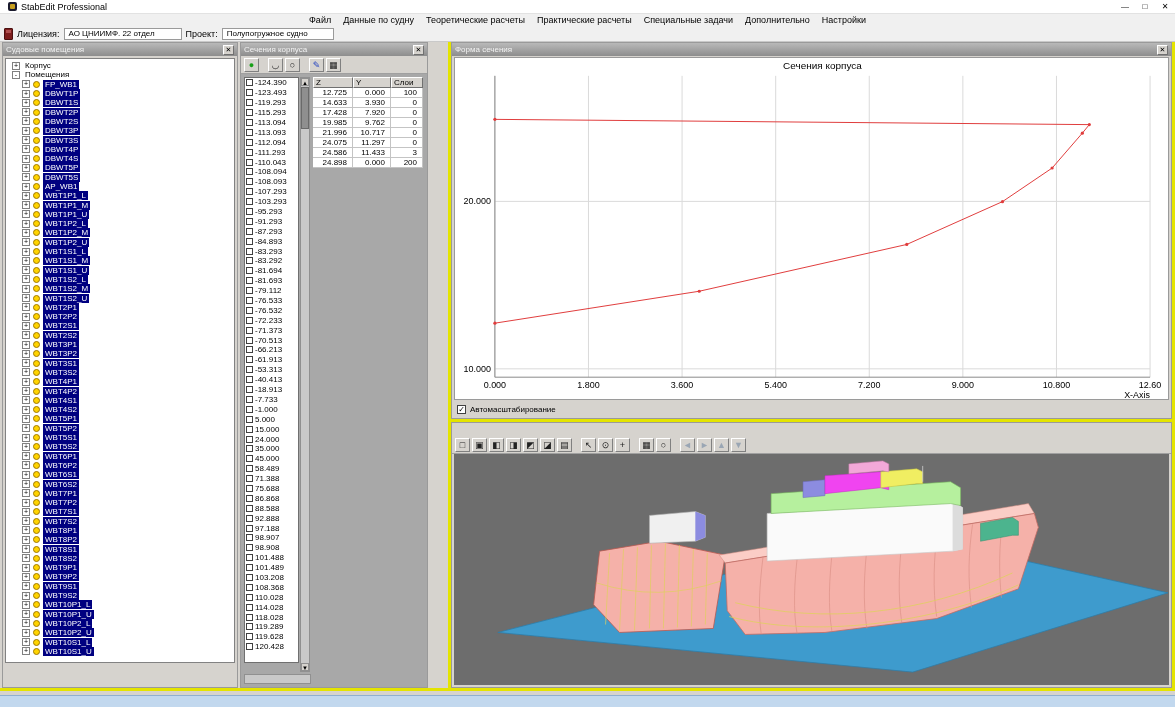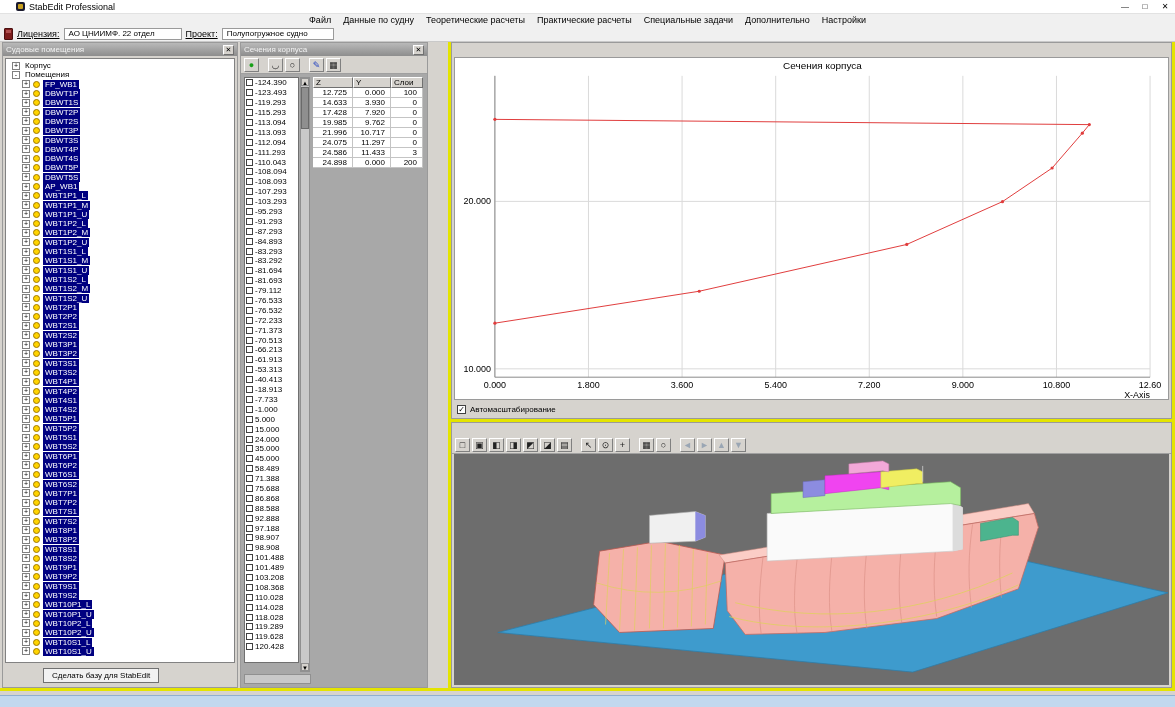--- a/index.html
+++ b/index.html
@@ -8,33 +8,33 @@
   body{
     font-family:"Liberation Sans",sans-serif;
     background:#d6d3ce;
     position:relative;
     overflow:hidden;
     font-size:9px;
     color:#000;
   }
   
   .titlebar{position:absolute;left:0;top:0;width:1175px;height:14px;background:#ffffff;
-    display:flex;align-items:center;padding-left:16px;border-bottom:1px solid #e2e2e2;}
+    display:flex;align-items:center;padding-left:8px;border-bottom:1px solid #e2e2e2;}
   .app-icon{width:9px;height:9px;background:#1a1a2e;border-radius:2px;margin-right:4px;position:relative;}
   .app-icon::after{content:"";position:absolute;left:2px;top:2px;width:5px;height:5px;background:#c8a020;border-radius:1px;}
   .title-text{font-size:9px;}
   .win-controls{margin-left:auto;display:flex;height:100%;}
   .win-btn{width:20px;text-align:center;font-size:8px;line-height:14px;cursor:default;}
   .menubar{position:absolute;left:0;top:14px;width:1175px;height:12px;background:#f0f0f0;display:flex;align-items:center;justify-content:center;}
   .menu-item{padding:0 6px;font-size:9px;line-height:12px;}
   .appbar{position:absolute;left:0;top:26px;width:1175px;height:16px;background:#f0f0f0;
     border-bottom:1px solid #c9c9c9;display:flex;align-items:center;gap:4px;padding-left:4px;}
   .lic-icon{width:9px;height:12px;background:#7c1d1d;border:1px solid #4b0f0f;border-radius:1px;position:relative;}
   .lic-icon::after{content:"";position:absolute;left:1px;top:1px;right:1px;height:3px;background:#b05050;}
-  .bar-label{font-size:9px;text-decoration:underline;}
+  .bar-label{font-size:9px;}
   .bar-box{height:12px;background:#fff;border:1px solid #9a9a9a;font-size:8px;line-height:10px;padding:0 4px;min-width:118px;}
   
   .splitter{position:absolute;background:var(--accent);}
   
   .panel{position:absolute;background:#d6d3ce;border:1px solid #9a9a9a;}
   .caption{height:13px;background:linear-gradient(to bottom,#b9b9b9,#8d8d8d);color:#f2f2f2;
     font-size:8px;display:flex;align-items:center;padding:0 3px;}
   .caption .cap-close{margin-left:auto;width:11px;height:10px;background:#d6d3ce;border:1px solid #fff;
     border-right-color:#707070;border-bottom-color:#707070;color:#000;font-size:7px;line-height:8px;text-align:center;}
   
@@ -444,23 +444,20 @@
         <span class="expander">+</span>
         <span class="tank-icon"></span>
         <span class="tree-label-sel">WBT10S1_L</span>
       </div>
       <div class="tree-row child">
         <span class="expander">+</span>
         <span class="tank-icon"></span>
         <span class="tree-label-sel">WBT10S1_U</span>
       </div>
     </div>
-  <div class="panel-footer">
-    <button class="footer-btn">Сделать базу для StabEdit</button>
-  </div>
 </div>
 
 <div class="panel" style="left:240px;top:42px;width:188px;height:646px;">
   <div class="caption">
     <span>Сечения корпуса</span>
     <span class="cap-close">✕</span>
   </div>
   <div class="sec-toolbar">
       <div class="tool-btn" style="color: rgb(24, 160, 24);">●</div>
       <div class="tool-btn gap">◡</div>
@@ -753,20 +750,24 @@
         <div class="trow">
           <div class="td c0">24.898</div>
           <div class="td c1">0.000</div>
           <div class="td c2">200</div>
         </div>
       </div>
   </div>
 </div>
 
 <div class="panel" style="left:451px;top:42px;width:721px;height:377px;">
+  <div class="caption">
+    <span>Форма сечения</span>
+    <span class="cap-close">✕</span>
+  </div>
   <div class="chart-area">
     <svg viewBox="0 0 715 344" preserveAspectRatio="none">
         <line x1="40" y1="18" x2="40" y2="322" stroke="#dadada" stroke-width="1"></line>
         <text x="40" y="333" font-size="9" font-family="Liberation Sans, sans-serif" text-anchor="middle" fill="#000">0.000</text>
         <line x1="133.8571428571429" y1="18" x2="133.8571428571429" y2="322" stroke="#dadada" stroke-width="1"></line>
         <text x="133.8571428571429" y="333" font-size="9" font-family="Liberation Sans, sans-serif" text-anchor="middle" fill="#000">1.800</text>
         <line x1="227.71428571428575" y1="18" x2="227.71428571428575" y2="322" stroke="#dadada" stroke-width="1"></line>
         <text x="227.71428571428575" y="333" font-size="9" font-family="Liberation Sans, sans-serif" text-anchor="middle" fill="#000">3.600</text>
         <line x1="321.5714285714286" y1="18" x2="321.5714285714286" y2="322" stroke="#dadada" stroke-width="1"></line>
         <text x="321.5714285714286" y="333" font-size="9" font-family="Liberation Sans, sans-serif" text-anchor="middle" fill="#000">5.400</text>

